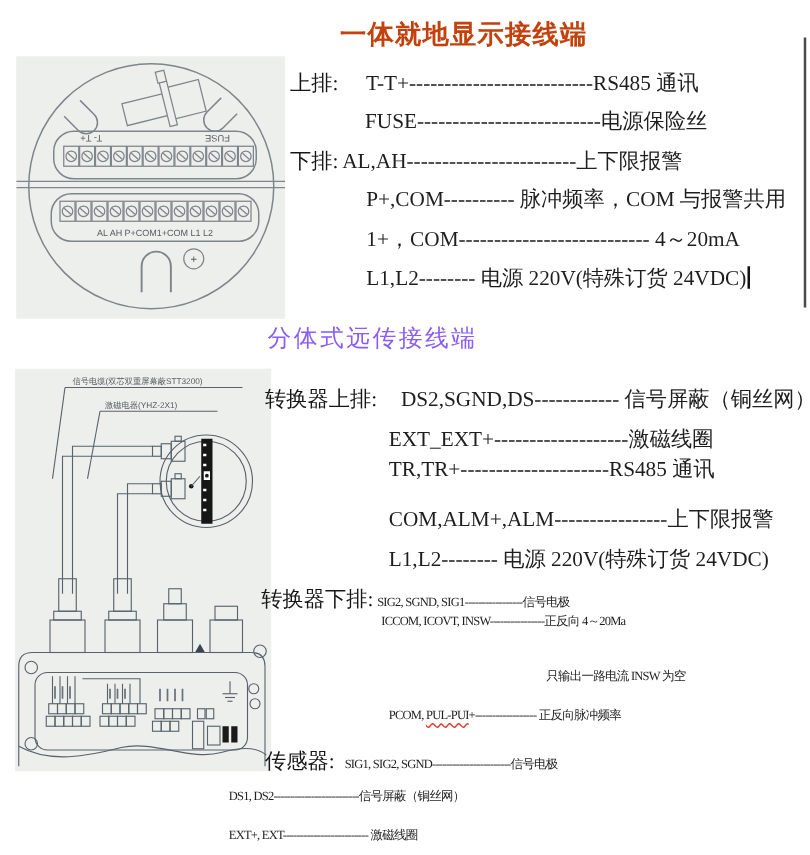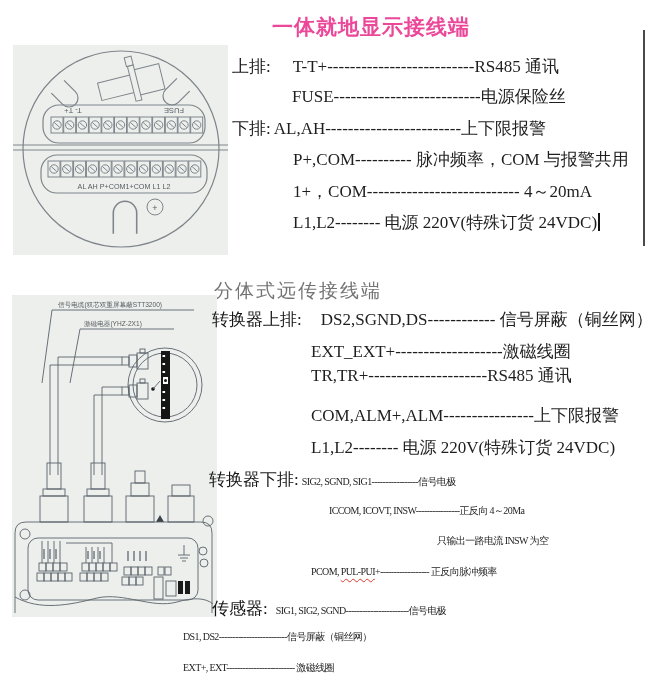--- a/index.html
+++ b/index.html
@@ -1,21 +1,21 @@
 <!DOCTYPE html>
 <html><head>
 <meta charset="utf-8">
 <style>
   html,body{margin:0;padding:0;}
   body{width:648px;height:684px;background:#ffffff;position:relative;overflow:hidden;
        font-family:"Liberation Serif", serif;color:#1e1e1e;}
   .abs{position:absolute;}
-  .title{font-size:21px;font-weight:bold;color:#ec4899;letter-spacing:1px;
+  .title{font-size:21px;font-weight:bold;color:#c2410c;letter-spacing:1px;
          font-family:"Liberation Serif", serif;}
-  .subheading{font-size:19px;color:#737373;letter-spacing:2px;margin-top:20px;}
+  .subheading{font-size:19px;color:#8b5cf6;letter-spacing:2px;}
   .row{position:absolute;white-space:nowrap;}
   .rowlabel{font-weight:normal;font-size:17px;color:#161616;margin-right:5px;}
   .serifline{font-size:17px;font-family:"Liberation Serif", serif;}
   .monoline{font-size:10px;letter-spacing:-0.6px;font-family:Liberation Serif, serif;}
   .misspell{text-decoration:underline;text-decoration-style:wavy;text-decoration-color:#e0392e;
             text-decoration-thickness:1px;text-underline-offset:3px;}
   .scanimg{background:#edefec;position:absolute;}
   .caret{display:inline-block;width:2px;height:18px;background:#111;vertical-align:-3px;margin-left:1px;}
   .edge-line{position:absolute;left:643px;top:30px;width:2px;height:216px;background:#4a4a4a;}
   svg{display:block;}
@@ -279,21 +279,21 @@
 </div>
 <div class="row serifline" style="left:311px;top:404px;">
   <span>COM,ALM+,ALM----------------上下限报警</span>
 </div>
 <div class="row serifline" style="left:311px;top:436px;">
   <span>L1,L2-------- 电源 220V(特殊订货 24VDC)</span>
 </div>
 <div class="row" style="left:209px;top:468px;">
   <span class="rowlabel" style="margin-right:3px;text-align:right;">转换器下排:</span><span class="monoline">SIG2, SGND, SIG1-----------------信号电极</span>
 </div>
-<div class="row monoline" style="left:305px;top:504px;margin-left:24px;">
+<div class="row monoline" style="left:305px;top:490px;">
   <span>ICCOM, ICOVT, INSW----------------正反向 4～20Ma</span>
 </div>
 <div class="row monoline" style="left:437px;top:534px;">
   <span>只输出一路电流 INSW 为空</span>
 </div>
 <div class="row monoline" style="left:311px;top:565px;">
   <span>PCOM, </span><span class="misspell">PUL-PUI</span><span>+------------------ 正反向脉冲频率</span>
 </div>
 <div class="row" style="left:212px;top:597px;">
   <span class="rowlabel" style="margin-right:8px;">传感器:</span><span class="monoline">SIG1, SIG2, SGND-----------------------信号电极</span>

